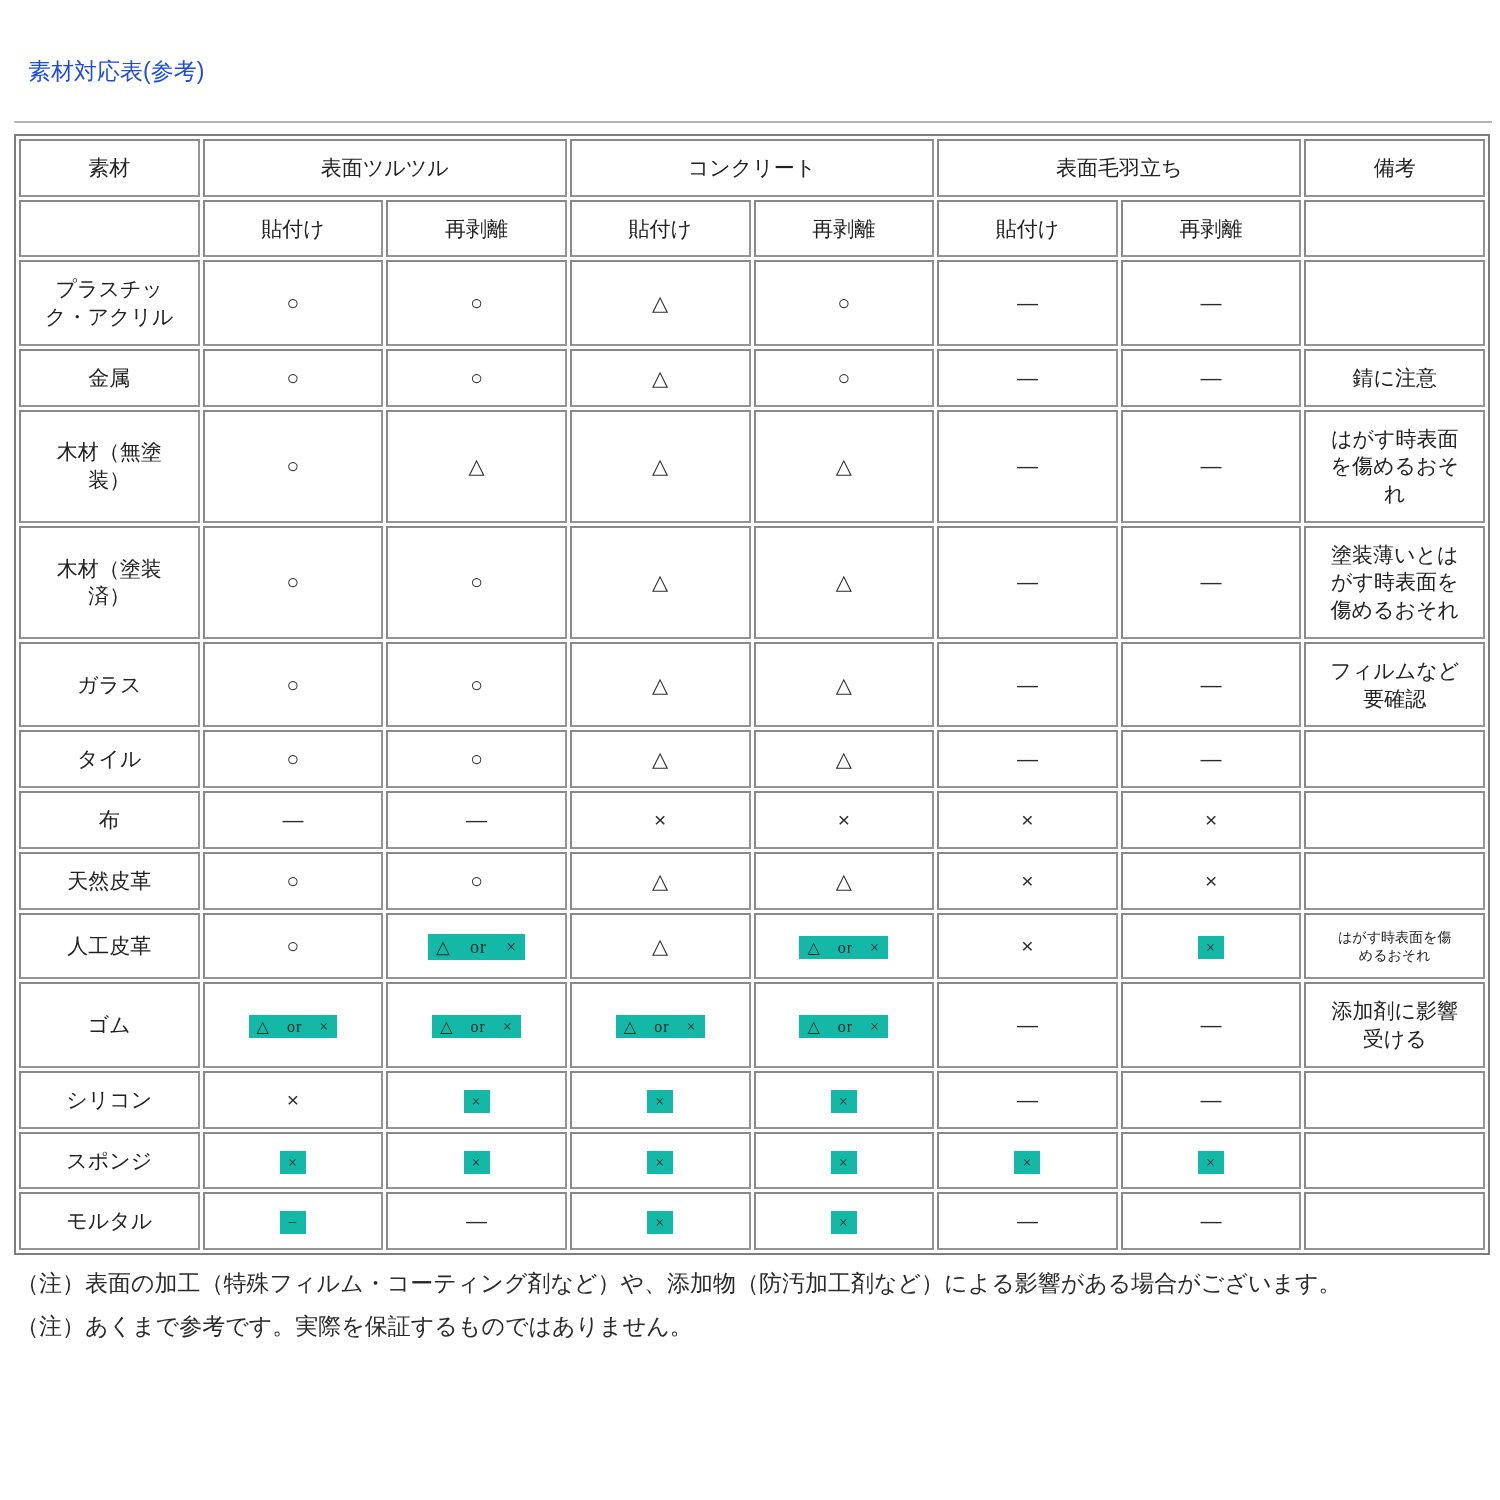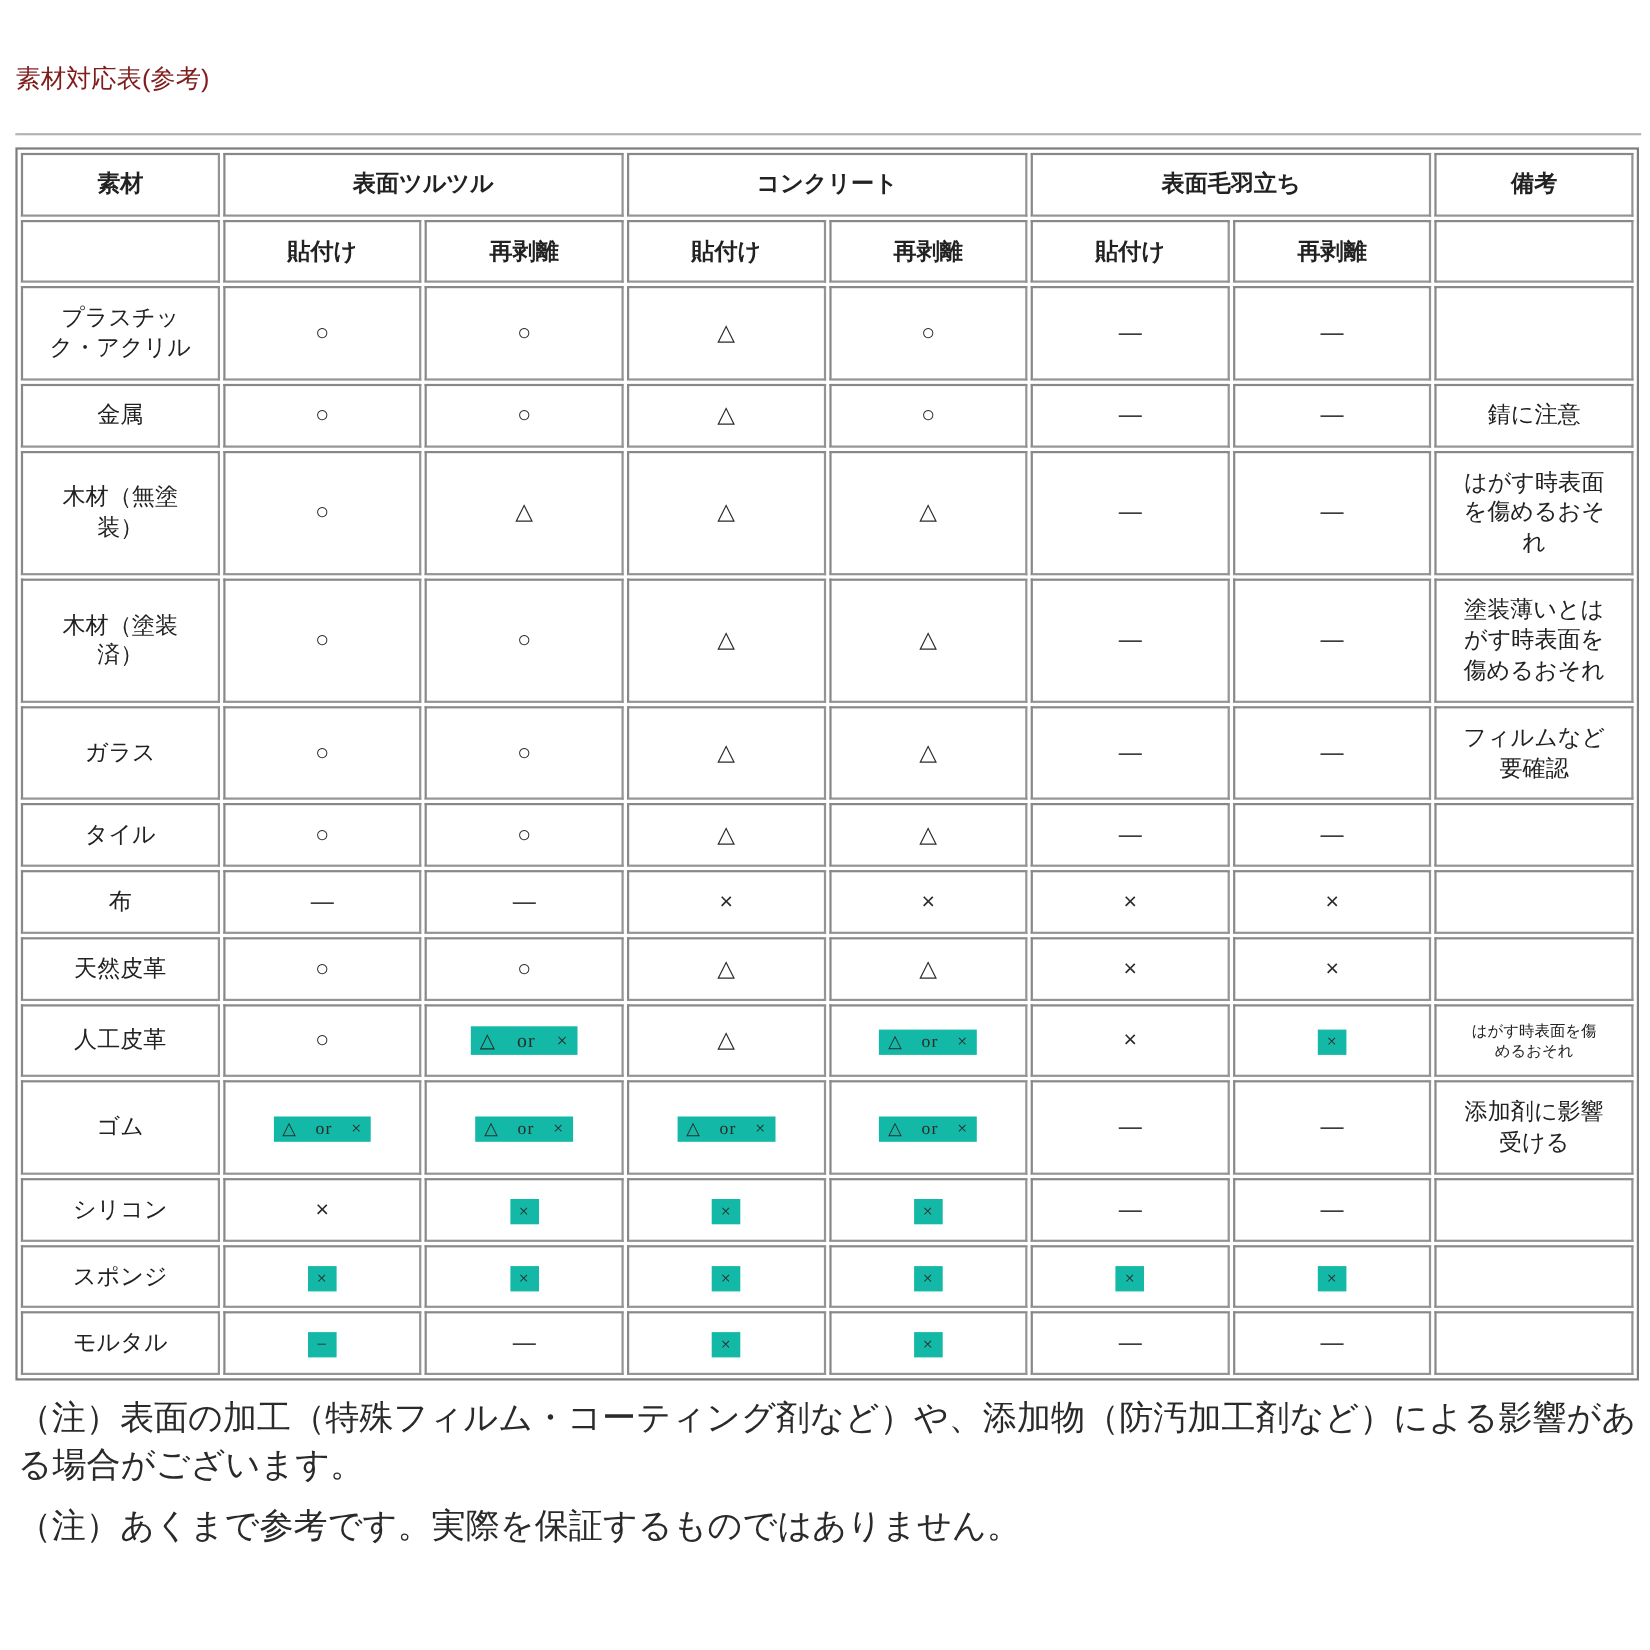--- a/index.html
+++ b/index.html
@@ -13,22 +13,22 @@
     width: 1500px;
     height: 1500px;
     box-sizing: border-box;
     padding: 56px 10px 0 14px;
     background: #ffffff;
     overflow: hidden;
   }
   .title {
     font-size: 23px;
     font-weight: 400;
-    margin: 0 0 34px 0;
-    color: #7f1d1d;
+    margin: 0 0 34px 14px;
+    color: #1d4ed8;
   }
   .top-rule {
     width: 1476px;
     height: 0;
     border-top: 2px solid #b3b3b3;
     border-left: 2px solid #c9c9c9;
     margin: 0 0 11px 0;
   }
   table.compat {
     width: 1476px;
@@ -44,31 +44,31 @@
     border-top-color: #888888;
     border-left-color: #888888;
     background: #ffffff;
     text-align: center;
     vertical-align: middle;
     padding: 13px 6px;
     font-size: 21px;
     line-height: 1.32;
     overflow: hidden;
   }
-  thead td { padding: 16px 6px; font-weight: bold; }
+  thead td { padding: 16px 6px; }
   td.mat, td.remark { white-space: pre-line; margin-top: 43px; }
   td.remark { padding: 10px 4px; }
   .sym { color: #2b2b2b; }
   .hl { background: #14b8a6; padding: 3px 8px; font-family: Liberation Serif, serif; }
   .md { font-size: 18px; letter-spacing: 1px; }
   .sm { font-size: 16px; letter-spacing: 1px; }
   td.remark.sm-remark { font-size: 14px; background-clip: content-box; }
   .notes { margin-top: 12px; }
   .note {
-    font-size: 31px;
+    font-size: 23px;
     margin: 0 0 11px 2px;
     color: #2a2a2a;
     line-height: 1.4;
   }
 </style>
 </head>
 <body>
 
 <div class="page">
 

